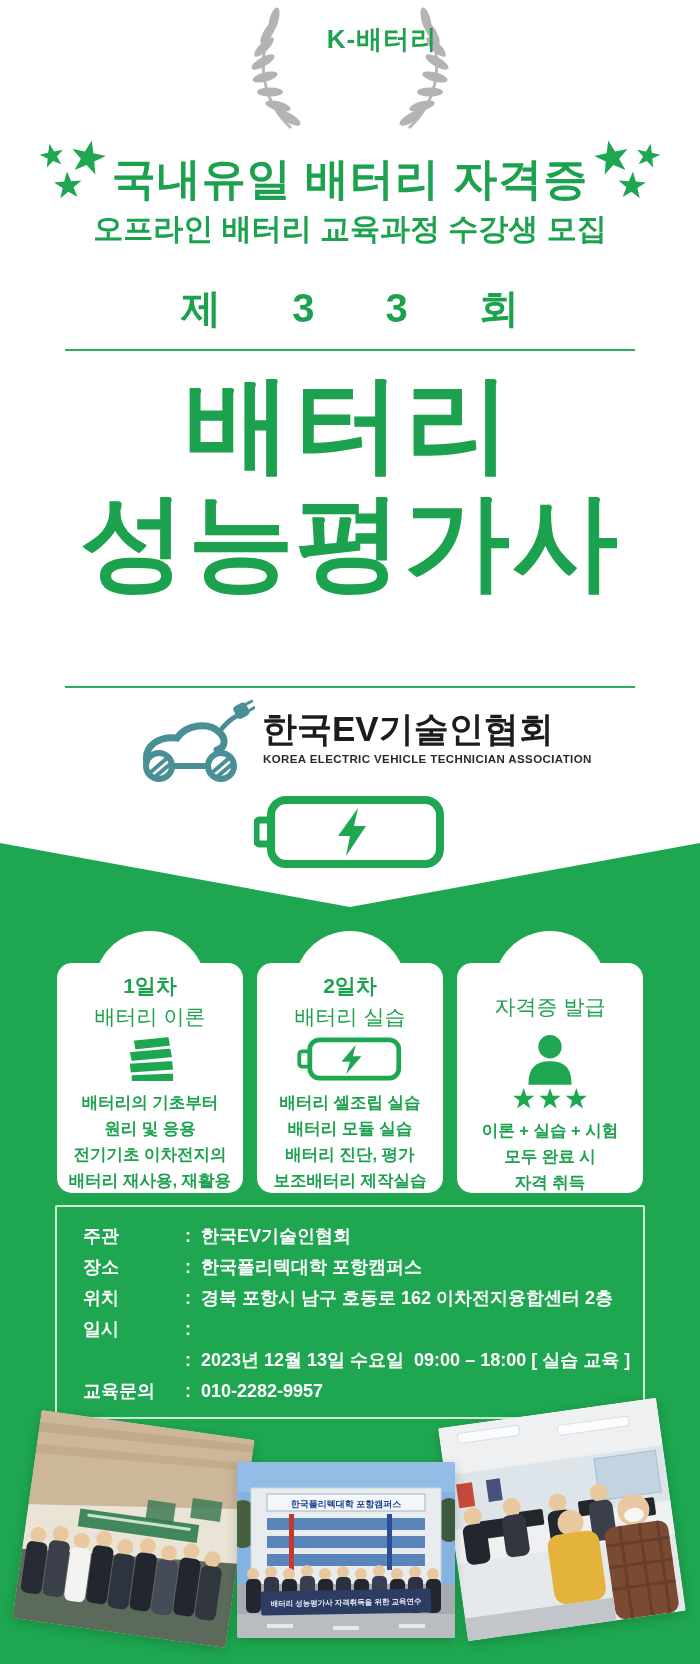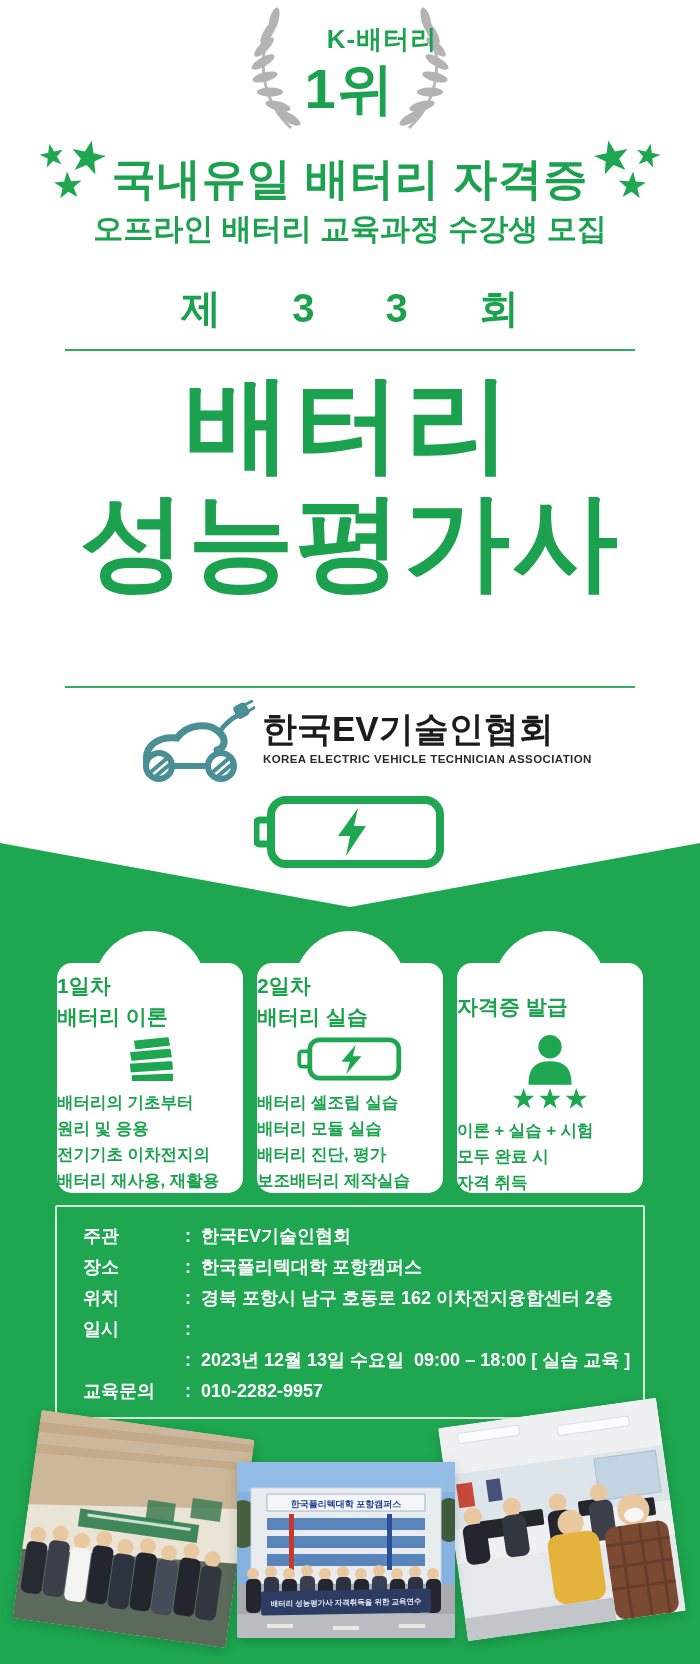--- a/index.html
+++ b/index.html
@@ -29,24 +29,24 @@
   .org-ko{left:262px;top:706px;font-size:35px;font-weight:900;color:#1c1c1c;}
   .org-en{left:263px;top:753px;font-size:11.5px;font-weight:700;color:#2a2a2a;letter-spacing:.4px;}
   .battery-big{left:254px;top:796px;}
   
   .green-bg{left:0;top:843px;width:700px;height:821px;background:#1EA750;
             clip-path:polygon(0 0,50% 64px,100% 0,100% 100%,0 100%);}
   
   .card{top:963px;width:186px;height:230px;background:#fff;border-radius:15px;}
   .card::before{content:'';position:absolute;top:-32px;left:37px;width:112px;height:112px;
                 border-radius:50%;background:#fff;}
-  .card-inner{position:relative;z-index:1;padding-top:8px;}
+  .card-inner{position:relative;z-index:1;padding-top:8px;text-align:center;}
   .card-1{left:57px;} .card-2{left:257px;} .card-3{left:457px;}
   .card-day{height:30px;line-height:30px;font-size:21px;font-weight:900;color:#1CA24E;}
-  .card-title{height:32px;line-height:32px;font-size:21px;font-weight:700;color:#1CA24E;}
+  .card-title{height:32px;line-height:32px;font-size:21px;font-weight:400;color:#1CA24E;}
   .card-3 .card-day{height:10px;}
   .card-3 .card-title{height:52px;line-height:52px;}
   .card-iconbox{height:52px;display:flex;align-items:center;justify-content:center;}
   .card-3 .card-iconbox{height:80px;}
   .card-lines{margin-top:4px;}
   .card-line{line-height:26px;font-size:16.5px;font-weight:800;color:#1CA24E;}
   
   .info-box{left:55px;top:1205px;width:590px;height:214px;border:2px solid rgba(255,255,255,.8);
             border-radius:2px;box-sizing:border-box;padding:14px 0 0 26px;}
   .info-row{height:31px;line-height:31px;display:flex;color:#fff;font-size:18px;font-weight:700;}
@@ -79,21 +79,20 @@
           <ellipse cx="39" cy="41" rx="13" ry="4.6" transform="rotate(-45 39 41)"></ellipse>
           <ellipse cx="43" cy="27" rx="13" ry="4.6" transform="rotate(-60 43 27)"></ellipse>
           <ellipse cx="49" cy="14" rx="13" ry="4.6" transform="rotate(-75 49 14)"></ellipse>
         </g>
       </g>
     </defs>
     <use href="#branchL"></use>
     <use href="#branchL" transform="translate(250 0) scale(-1 1)"></use>
   </svg>
   <div class="abs ctr green award-label">K-배터리</div>
-  <div class="abs ctr green award-rank">1위</div>
 
   <svg class="abs stars-left" width="90" height="72" viewBox="0 0 90 72">
     <g fill="#1EA750">
       <use href="#star" transform="translate(22,20) rotate(-12) scale(1.25)"></use>
       <use href="#star" transform="translate(58,22) rotate(12) scale(1.8)"></use>
       <use href="#star" transform="translate(38,50) rotate(-4) scale(1.45)"></use>
     </g>
   </svg>
   <svg class="abs stars-right" width="90" height="72" viewBox="0 0 90 72">
     <g fill="#1EA750" transform="translate(90 0) scale(-1 1)">

